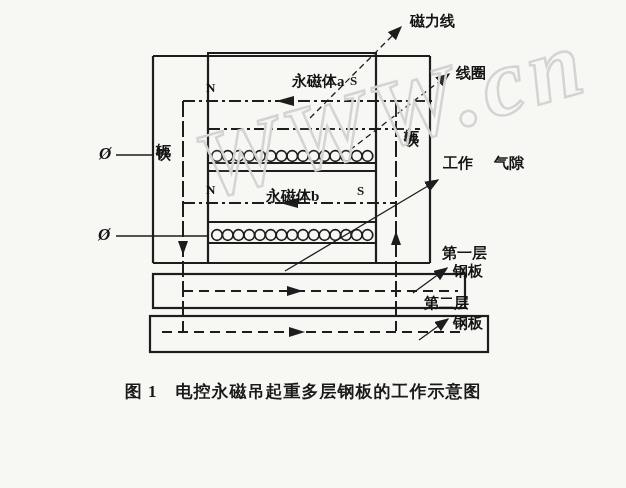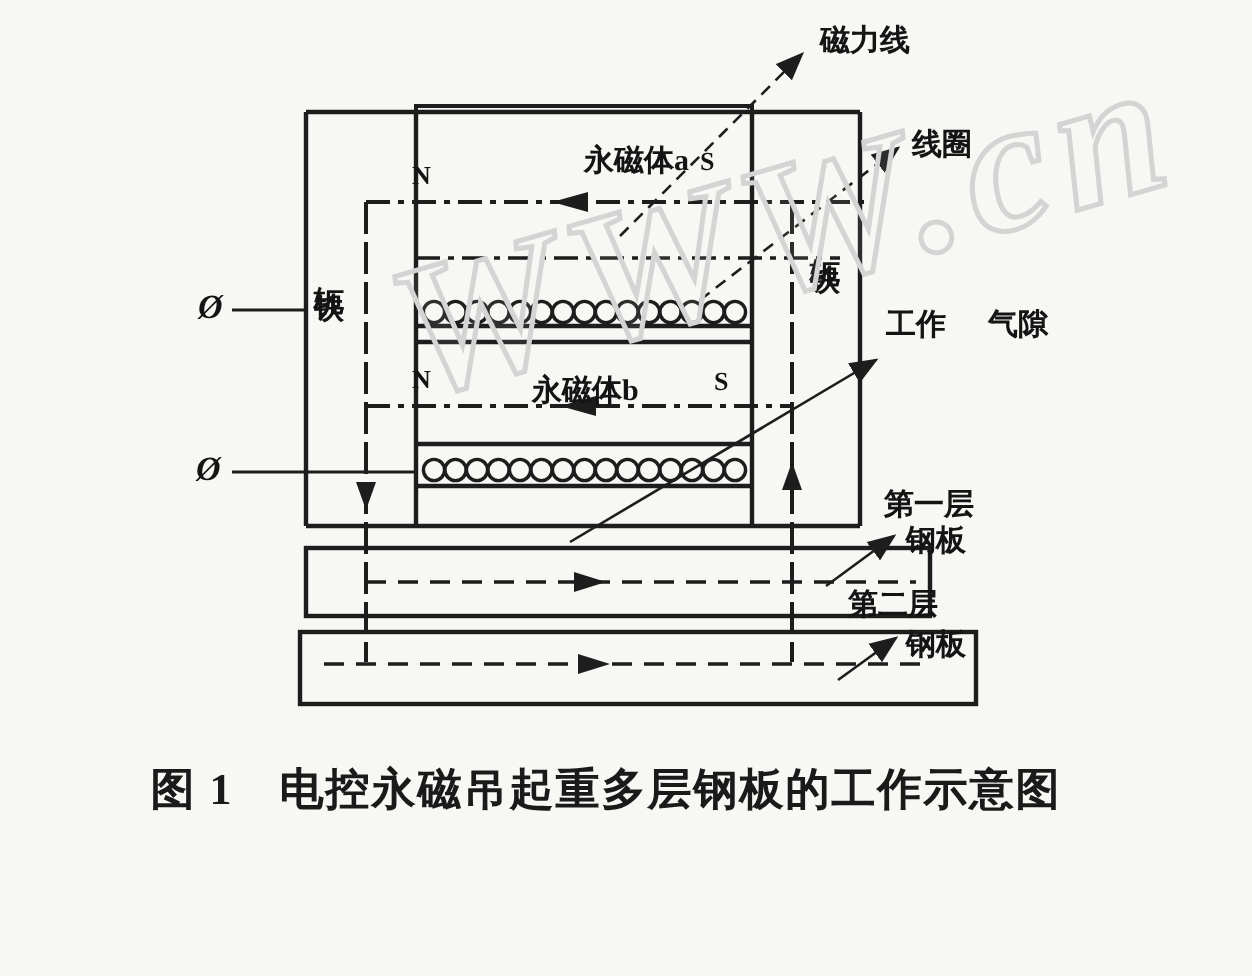--- a/index.html
+++ b/index.html
@@ -14,21 +14,21 @@
   .lbl-small{font-size:13px;}
   .vert{writing-mode:vertical-rl;text-orientation:upright;letter-spacing:3px;}
   .col{display:flex;flex-direction:row;}
   .phi{font-style:italic;font-size:17px;font-weight:bold;}
   .watermark{position:absolute;left:186px;top:124px;font-size:95px;
        font-style:italic;font-weight:bold;letter-spacing:6px;line-height:1;
        color:rgba(255,255,255,0.08);-webkit-text-stroke:2.5px #d4d4d4;
        transform:rotate(-16deg);transform-origin:0 0;pointer-events:none;
        white-space:nowrap;}
   .caption-zh{position:absolute;left:0;top:380px;width:606px;text-align:center;
-       font-size:22px;letter-spacing:1px;font-weight:bold;}
+       font-size:17px;letter-spacing:1px;font-weight:bold;}
   .caption-en{position:absolute;left:0;width:606px;text-align:center;
        font-size:18px;word-spacing:5px;white-space:pre;}
 </style>
 </head>
 <body>
 
 <div class="page">
 
   <svg width="626" height="488" viewBox="0 0 626 488">
     <defs>

